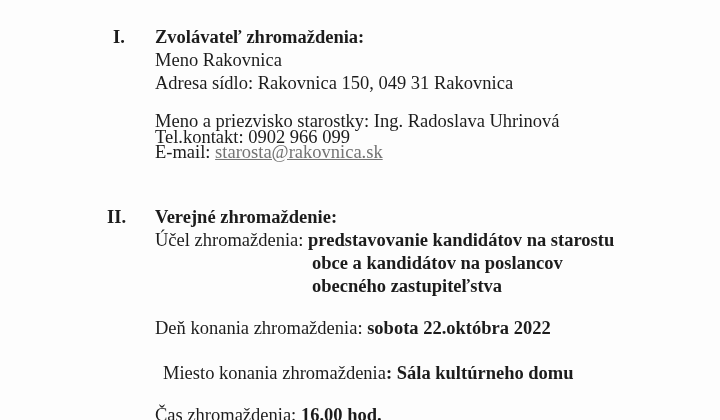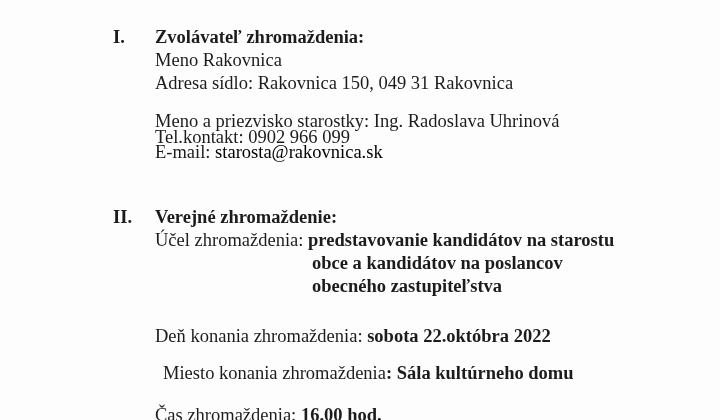--- a/index.html
+++ b/index.html
@@ -6,46 +6,46 @@
   body {
     width:720px; height:420px; overflow:hidden; position:relative;
     background:#fdfdfd;
     font-family:"Liberation Serif","DejaVu Serif",serif;
     color:#1c1c1c;
     font-size:18.5px;
   }
   .line { position:absolute; white-space:nowrap; line-height:1; }
   .b { font-weight:bold; }
   .num { font-weight:bold; }
-  a.email { color:#000000; }
+  a.email { color:#737373; text-decoration:underline; }
 </style>
 </head>
 <body>
 
 <div>
 
   <div class="line num" style="left:113px; top:28px;">I.</div>
   <div class="line b" style="left:155px; top:28px;">Zvolávateľ zhromaždenia:</div>
   <div class="line" style="left:155px; top:51px;">Meno Rakovnica</div>
   <div class="line" style="left:155px; top:74px;">Adresa sídlo: Rakovnica 150, 049 31 Rakovnica</div>
   <div class="line" style="left:155px; top:112px;">Meno a priezvisko starostky: Ing. Radoslava Uhrinová</div>
   <div class="line" style="left:155px; top:128px;">Tel.kontakt: 0902 966 099</div>
   <div class="line" style="left:155px; top:143px;">
     <span>E-mail: </span><a class="email">starosta@rakovnica.sk</a>
   </div>
 
-  <div class="line num" style="left:113px; top:208px;">II.</div>
+  <div class="line num" style="left:107px; top:208px;">II.</div>
   <div class="line b" style="left:155px; top:208px;">Verejné zhromaždenie:</div>
   <div class="line" style="left:155px; top:231px;font-family:Liberation Serif, serif;">
     <span>Účel zhromaždenia: </span><span class="b">predstavovanie kandidátov na starostu</span>
   </div>
   <div class="line b" style="left:312px; top:254px;">obce a kandidátov na poslancov</div>
   <div class="line b" style="left:312px; top:277px;">obecného zastupiteľstva</div>
 
-  <div class="line" style="left:155px; top:319px;margin-top:8px;">
+  <div class="line" style="left:155px; top:319px;">
     <span>Deň konania zhromaždenia: </span><span class="b">sobota 22.októbra 2022</span>
   </div>
 
   <div class="line" style="left:163px; top:364px;">
     <span>Miesto konania zhromaždenia</span><span class="b">: Sála kultúrneho domu</span>
   </div>
 
   <div class="line" style="left:155px; top:406px;">
     <span>Čas zhromaždenia: </span><span class="b">16.00 hod.</span>
   </div>

